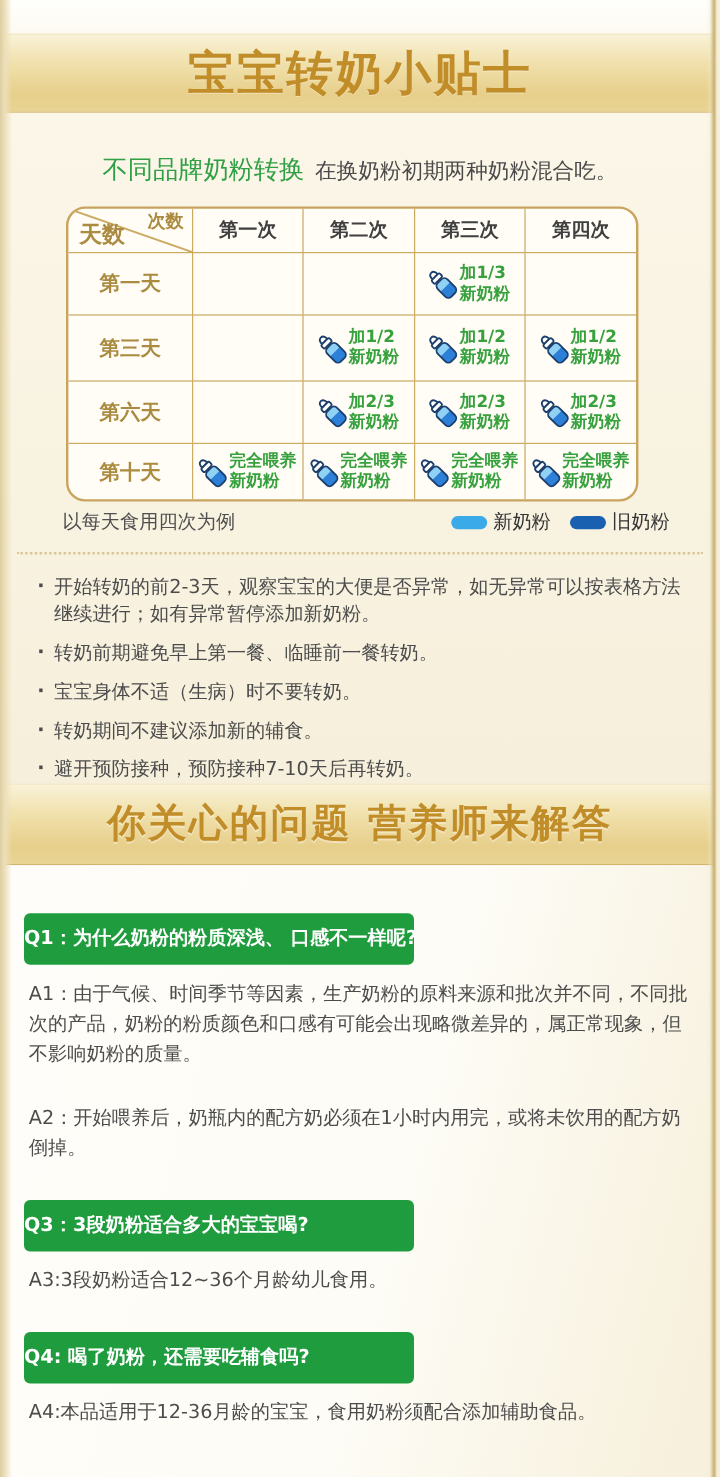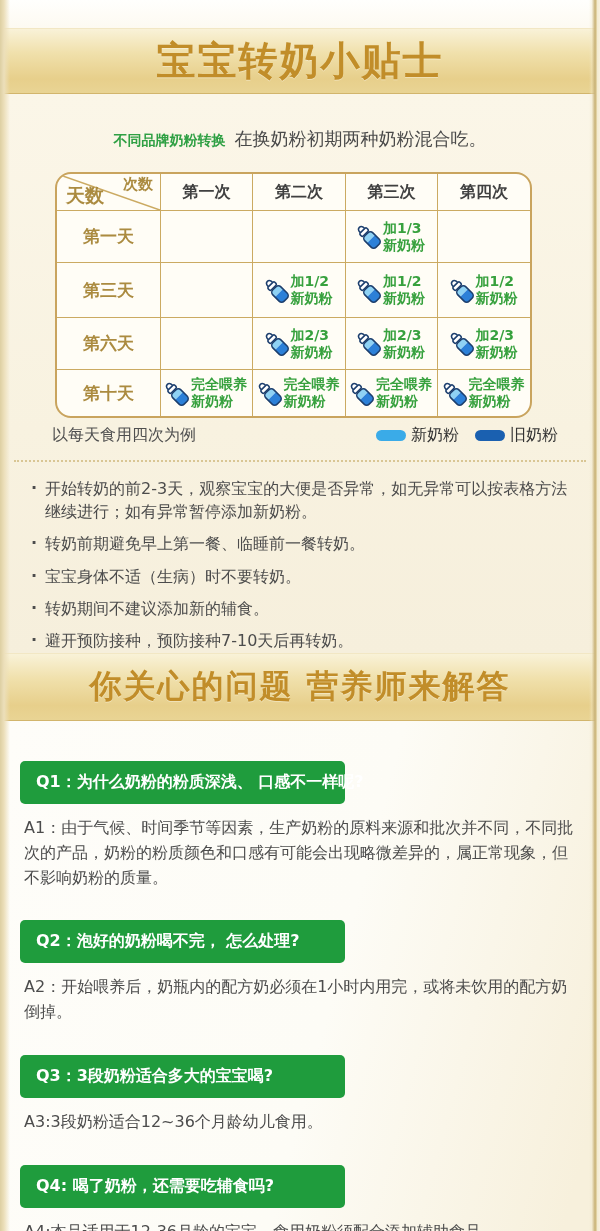--- a/index.html
+++ b/index.html
@@ -22,21 +22,21 @@
   .banner1{top:28px;height:66px;}
   .banner2{top:653px;height:68px;}
   .banner-title{font-weight:bold;color:#c18d29;letter-spacing:2px;
     text-shadow:0 1px 0 rgba(255,255,255,.35);}
   .banner1 .banner-title{font-size:39px;text-align:center;}
   .banner2 .banner-title{font-size:32px;}
   
   .section1{position:absolute;top:94px;left:0;right:0;height:559px;
     background:linear-gradient(180deg,#fbf6e8 0%,#f8f2e0 60%,#f6efdc 100%);}
   .subtitle{position:absolute;top:33px;left:0;right:0;text-align:center;white-space:nowrap;}
-  .subtitle-main{font-size:14px;font-weight:bold;color:#2fa044;margin-right:9px;}
+  .subtitle-main{font-size:21px;font-weight:normal;color:#2fa044;margin-right:9px;}
   .subtitle-note{font-size:18px;color:#4a4a4a;}
   
   .milk-table{position:absolute;top:78px;left:55px;display:grid;
     grid-template-columns:103px 92px 93px 92px 93px;
     grid-template-rows:36px 52px 55px 52px 47px;
     background:#fffdf6;border:2px solid #c9a45e;border-radius:16px;overflow:hidden;}
   .tcell{display:flex;align-items:center;justify-content:center;box-sizing:border-box;}
   .bl{border-left:1px solid #cbaa62;}
   .bt{border-top:1px solid #cbaa62;}
   .col-head{font-size:16px;font-weight:bold;color:#404040;}
@@ -60,21 +60,21 @@
   
   .tips{position:absolute;top:383px;left:30px;width:553px;margin:0;padding:0;list-style:none;}
   .tips li{position:relative;padding-left:15px;font-size:16px;color:#4c4c4c;
     line-height:1.45;margin-bottom:9px;}
   .tips li::before{content:"\00B7";position:absolute;left:1px;top:-1px;font-weight:bold;color:#4c4c4c;}
   
   .qa-section{position:absolute;top:721px;left:0;right:0;bottom:0;box-sizing:border-box;
     padding:40px 22px 0 20px;
     background:linear-gradient(105deg,#fefdf9 0%,#fdfcf6 55%,#f7f0dc 95%);}
   .q-box{width:325px;height:43px;background:#1f9c3d;border-radius:5px;
-    display:flex;align-items:center;padding-left:16px;box-sizing:border-box;
+    display:flex;align-items:center;box-sizing:border-box;
     color:#ffffff;font-size:16px;font-weight:bold;white-space:nowrap;}
   .a-text{margin:12px 4px 30px 4px;font-size:16px;line-height:1.55;color:#4c4c4c;}
 </style>
 </head>
 <body>
 
 <div class="page">
   <div class="top-strip"></div>
 
   <div class="banner banner1">
@@ -348,23 +348,20 @@
   </div>
 
   <div class="qa-section" id="qaSection">
       <div class="qa-block">
         <div class="q-box">
           <span>Q1：为什么奶粉的粉质深浅、 口感不一样呢?</span>
         </div>
         <div class="a-text">A1：由于气候、时间季节等因素，生产奶粉的原料来源和批次并不同，不同批次的产品，奶粉的粉质颜色和口感有可能会出现略微差异的，属正常现象，但不影响奶粉的质量。</div>
       </div>
       <div class="qa-block">
-        <div class="q-box">
-          <span>Q2：泡好的奶粉喝不完， 怎么处理?</span>
-        </div>
         <div class="a-text">A2：开始喂养后，奶瓶内的配方奶必须在1小时内用完，或将未饮用的配方奶倒掉。</div>
       </div>
       <div class="qa-block">
         <div class="q-box">
           <span>Q3：3段奶粉适合多大的宝宝喝?</span>
         </div>
         <div class="a-text">A3:3段奶粉适合12~36个月龄幼儿食用。</div>
       </div>
       <div class="qa-block">
         <div class="q-box">

